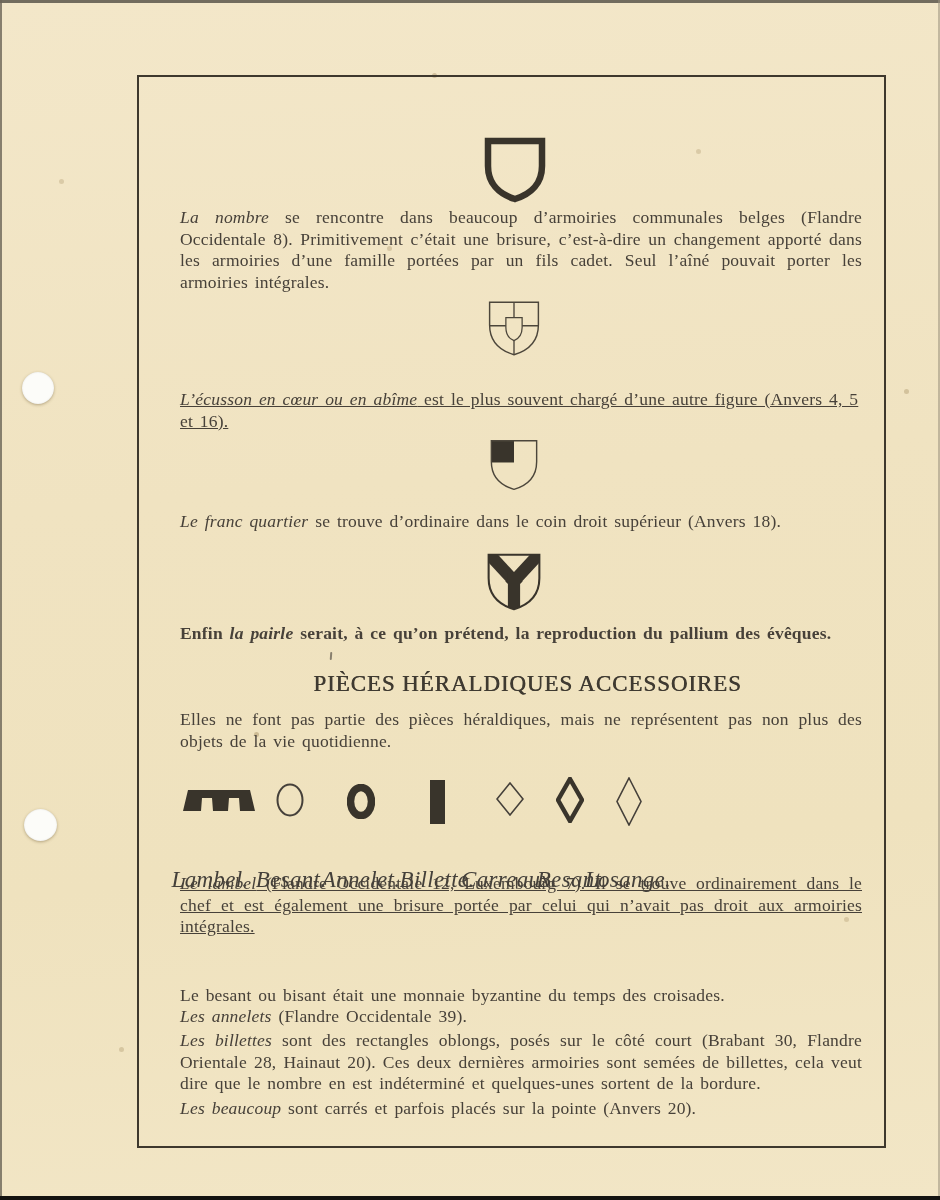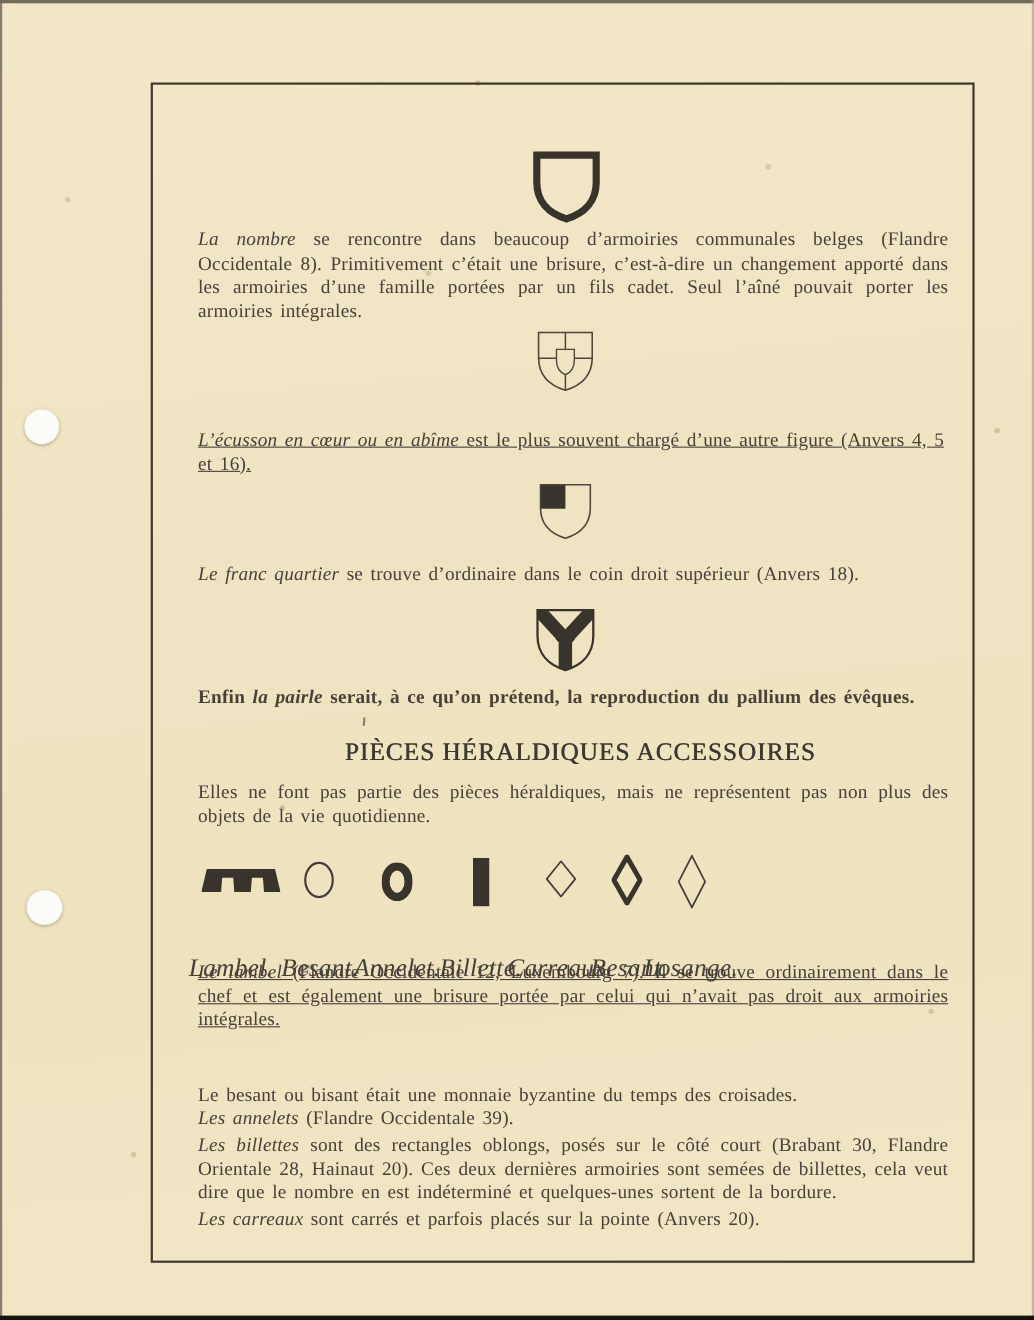--- a/index.html
+++ b/index.html
@@ -163,21 +163,21 @@
 
     <p class="para" style="top:796px;text-decoration:underline;"><span class="it">Le lambel</span><span> (Flandre Occidentale 12, Luxembourg 7). Il se trouve ordinairement dans le chef et est également une brisure portée par celui qui n’avait pas droit aux armoiries intégrales.</span></p>
 
 
     <p class="para single" style="top:908px;"><span>Le besant ou bisant était une monnaie byzantine du temps des croisades.</span></p>
 
     <p class="para single" style="top:929px;"><span class="it">Les annelets</span><span> (Flandre Occidentale 39).</span></p>
 
     <p class="para" style="top:953px;"><span class="it">Les billettes</span><span> sont des rectangles oblongs, posés sur le côté court (Brabant 30, Flandre Orientale 28, Hainaut 20). Ces deux dernières armoiries sont semées de billettes, cela veut dire que le nombre en est indéterminé et quelques-unes sortent de la bordure.</span></p>
 
-    <p class="para single" style="top:1021px;"><span class="it">Les carreaux</span><span> sont carrés et parfois placés sur la pointe (Anvers 20).</span></p>
+    <p class="para single" style="top:1021px;"><span class="it">Les beaucoup</span><span> sont carrés et parfois placés sur la pointe (Anvers 20).</span></p>
 
   </div>
 
   <div class="hole hole-1"></div>
   <div class="hole hole-2"></div>
 
   <div class="edge-top"></div>
   <div class="edge-left"></div>
   <div class="edge-right"></div>
   <div class="edge-bottom"></div>

